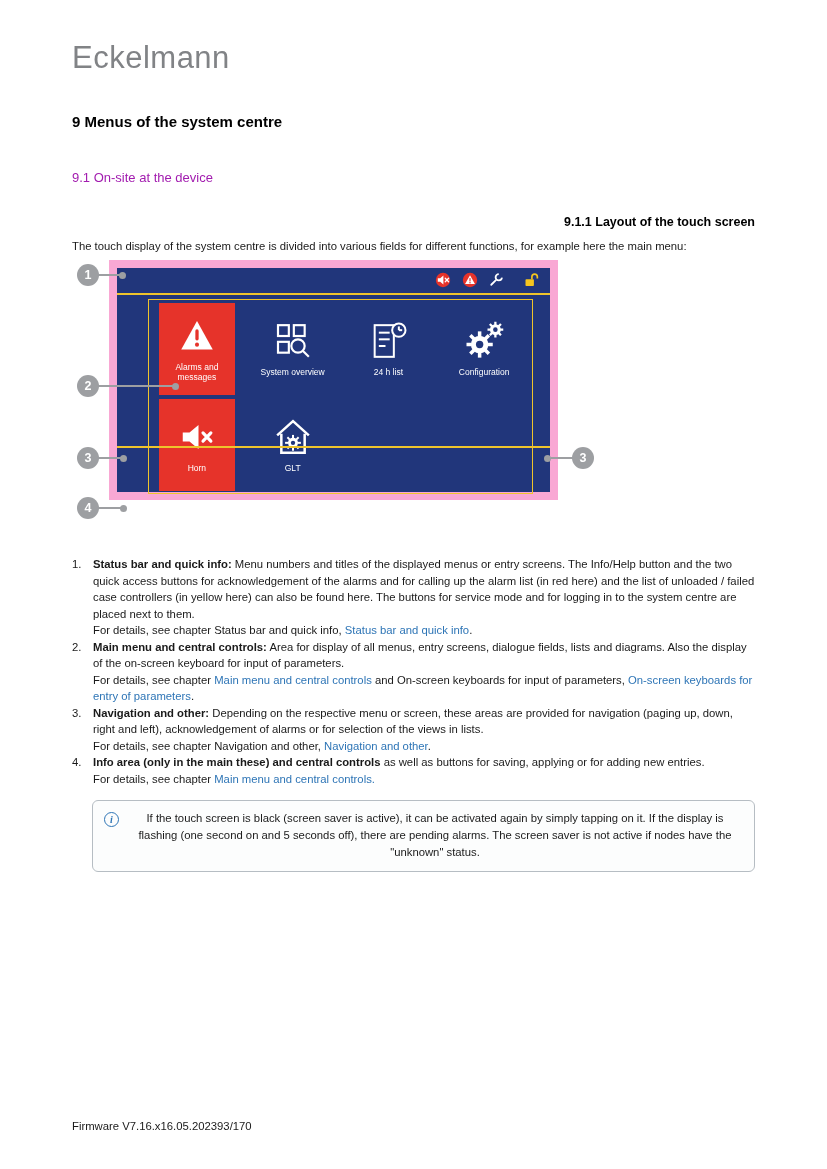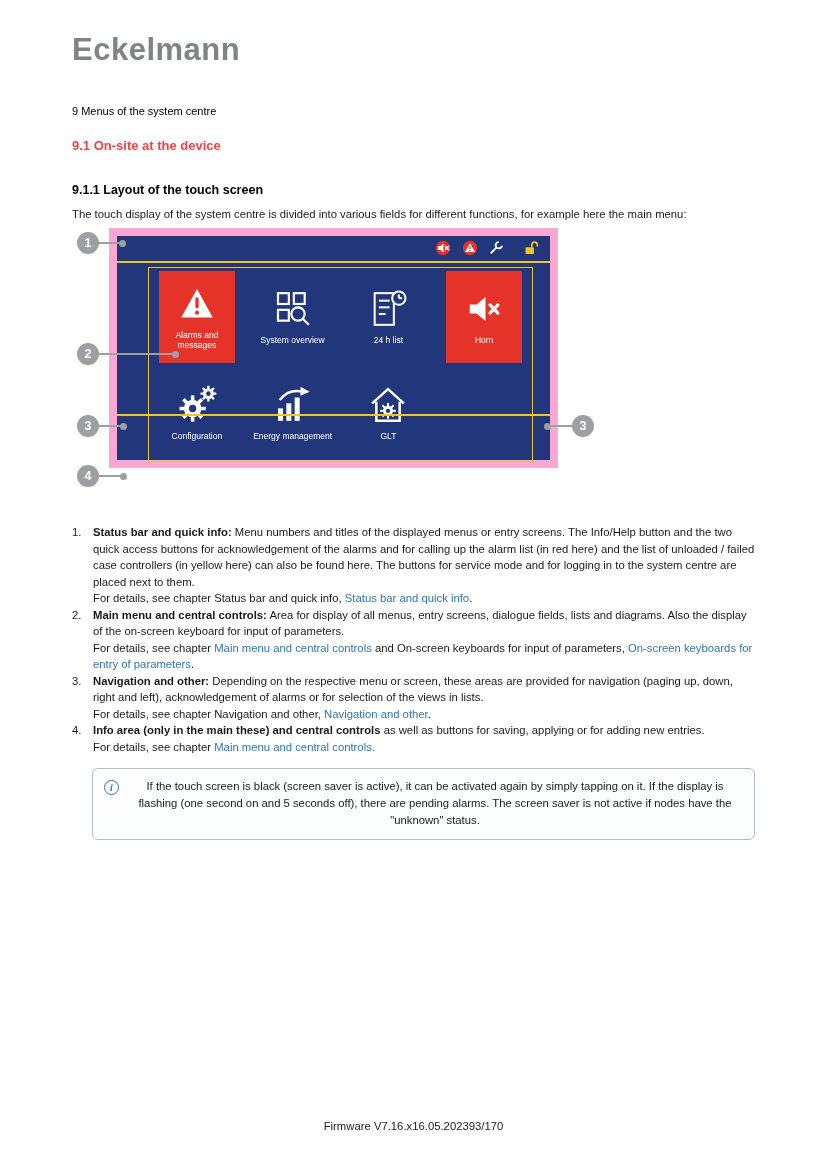--- a/index.html
+++ b/index.html
@@ -1,23 +1,23 @@
 <!DOCTYPE html>
 <html><head>
 <meta charset="utf-8">
 <style>
   *{box-sizing:border-box;margin:0;padding:0;}
   html,body{background:#fff;}
   .page{position:relative;width:827px;height:1169px;background:#fff;
         font-family:"Liberation Sans",sans-serif;font-size:11.3px;color:#1a1a1a;overflow:hidden;}
   .content{padding:0 72px;}
-  .logo{padding-top:32px;font-size:31px;font-weight:bold;color:#818386;letter-spacing:.5px;}
-  h1{margin-top:37px;font-size:11px;font-weight:normal;color:#000;}
-  h2{margin-top:21px;font-size:13px;font-weight:bold;color:#ef4444;}
-  h3{margin-top:30px;font-size:12.5px;font-weight:bold;color:#000;}
+  .logo{padding-top:40px;font-size:31px;font-weight:normal;color:#818386;letter-spacing:.5px;}
+  h1{margin-top:37px;font-size:15px;font-weight:bold;color:#000;}
+  h2{margin-top:40px;font-size:13px;font-weight:normal;color:#a21caf;}
+  h3{margin-top:30px;font-size:12.5px;font-weight:bold;color:#000;text-align:right;}
   .intro{margin-top:9px;line-height:1.45;}
 
   
   .figure{position:relative;height:284px;margin-top:6px;}
   .screen{position:absolute;left:37px;top:0;width:449px;height:240px;background:#21367b;border:8px solid #f9a8d4;}
   .statusbar{position:absolute;left:0;top:0;right:0;height:27px;border-bottom:2px solid #eec42c;
              display:flex;justify-content:flex-end;align-items:center;gap:11px;padding-right:10px;}
   .sb-lock{margin-left:8px;}
   .menu-box{position:absolute;left:31px;top:31px;width:385px;height:195px;border:1px solid #eec42c;
             display:grid;grid-template-columns:repeat(4,1fr);grid-template-rows:1fr 1fr;}
@@ -47,21 +47,21 @@
 
   
   .note{margin:13px 0 0 20px;border:1px solid #b6bdc3;border-radius:6px;background:#fcfdfd;
         padding:9px 13px 10px 11px;display:flex;gap:10px;}
   .note-icon{flex:none;width:15px;height:15px;border:1.4px solid #2e75b6;border-radius:50%;color:#2e75b6;
              font-size:10px;font-weight:bold;display:flex;align-items:center;justify-content:center;margin-top:2px;
              font-family:"Liberation Serif",serif;font-style:italic;}
   .note-text{line-height:1.5;text-align:center;}
 
   
-  .footer{position:absolute;left:72px;right:72px;top:1120px;display:flex;justify-content:center;}
+  .footer{position:absolute;left:72px;right:72px;top:1120px;display:flex;justify-content:flex-start;}
 </style>
 </head>
 <body>
 
 <div class="page">
   <div class="content">
 
     <div class="logo">Eckelmann</div>
 
     <h1>9 Menus of the system centre</h1>
@@ -145,32 +145,20 @@
                     <rect x="8" y="5" width="23" height="38"></rect>
                     <line x1="13" y1="14" x2="26" y2="14"></line>
                     <line x1="13" y1="22" x2="26" y2="22"></line>
                     <line x1="13" y1="30" x2="21" y2="30"></line>
                     <circle cx="37" cy="11" r="8" fill="#21367b"></circle>
                     <line x1="37" y1="6.5" x2="37" y2="11"></line>
                     <line x1="37" y1="11" x2="41" y2="11"></line>
                   </svg>
               </span>
               <span class="t-label">24 h list</span>
-            </div>
-          </div>
-
-          <div class="cell">
-            <div class="tile tile-red">
-              <span class="t-icon">
-                <svg width="40" height="36" viewBox="0 0 48 48" fill="#fff">
-                    <path d="M5 18 h9 l12-10 v32 l-12-10 H5 Z"></path>
-                    <path d="M32 18.5 L42.5 29.5 M42.5 18.5 L32 29.5" stroke="#fff" stroke-width="4.2" stroke-linecap="round"></path>
-                  </svg>
-              </span>
-              <span class="t-label">Horn</span>
             </div>
           </div>
 
           <div class="cell">
             <div class="tile">
               <span class="t-icon">
                 <svg width="42" height="42" viewBox="0 0 48 48">
                   <g fill="#fff">
                     <circle cx="19" cy="28" r="10"></circle>
                     <rect x="17" y="13" width="4" height="6"></rect>
@@ -199,35 +187,31 @@
                       </g>
                   </g>
                   <circle cx="37" cy="11" r="2.6" fill="#21367b"></circle>
                 </svg>
               </span>
               <span class="t-label">Configuration</span>
             </div>
           </div>
 
           <div class="cell">
-            <div class="tile">
-              <span class="t-icon">
-                <svg width="40" height="40" viewBox="0 0 48 48">
-                    <g fill="#fff">
-                      <rect x="6" y="28" width="6" height="15"></rect>
-                      <rect x="16" y="22" width="6" height="21"></rect>
-                      <rect x="26" y="15" width="6" height="28"></rect>
-                    </g>
-                    <path d="M8 18 C16 8 26 6 35 8" stroke="#fff" stroke-width="3" fill="none"></path>
-                    <path d="M33 2 L44 8 L33 13 Z" fill="#fff"></path>
+            <div class="tile tile-red">
+              <span class="t-icon">
+                <svg width="40" height="36" viewBox="0 0 48 48" fill="#fff">
+                    <path d="M5 18 h9 l12-10 v32 l-12-10 H5 Z"></path>
+                    <path d="M32 18.5 L42.5 29.5 M42.5 18.5 L32 29.5" stroke="#fff" stroke-width="4.2" stroke-linecap="round"></path>
                   </svg>
               </span>
-              <span class="t-label">Energy management</span>
-            </div>
-          </div>
+              <span class="t-label">Horn</span>
+            </div>
+          </div>
+
 
           <div class="cell">
             <div class="tile">
               <span class="t-icon">
                 <svg width="40" height="40" viewBox="0 0 48 48">
                   <path d="M5 22 L24 5 L43 22" fill="none" stroke="#fff" stroke-width="3"></path>
                   <path d="M10 20 V43 H38 V20" fill="none" stroke="#fff" stroke-width="3"></path>
                   <g fill="#fff">
                     <circle cx="24" cy="31" r="6"></circle>
                     <rect x="22.8" y="21.5" width="2.4" height="4"></rect>

